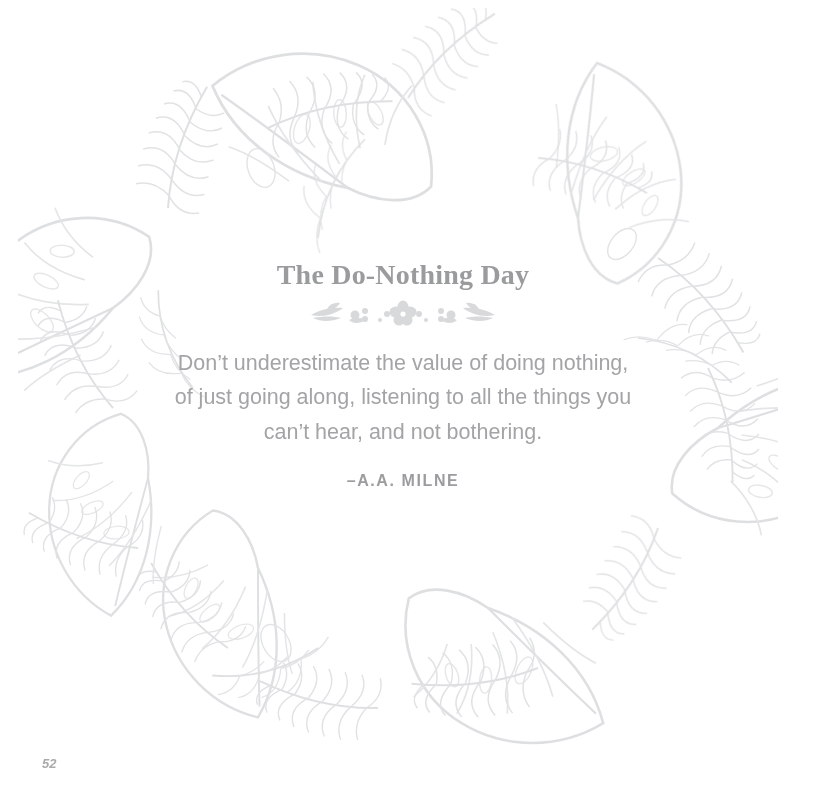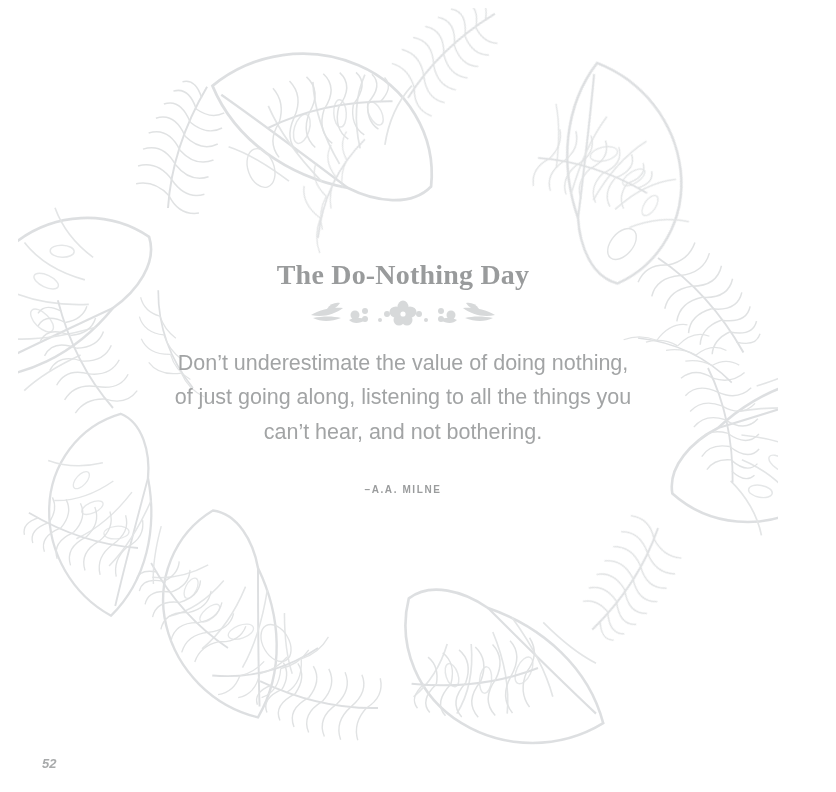--- a/index.html
+++ b/index.html
@@ -58,27 +58,27 @@
     display: flex;
     align-items: center;
     justify-content: center;
   }
 
   #quote {
     font-family: "Liberation Sans", sans-serif;
     font-size: 21.5px;
     line-height: 1.62;
     color: #a2a4a5;
-    margin: 0 0 34px 0;
+    margin: 0 0 22px 0;
     font-weight: 400;
   }
 
   #attribution {
     font-family: "Liberation Sans", sans-serif;
-    font-size: 10px;
+    font-size: 16px;
     font-weight: bold;
     letter-spacing: 1.6px;
     color: #9a9c9d;
     margin: 16px;
   }
 
   #page-number {
     position: absolute;
     left: 42px;
     top: 756px;

